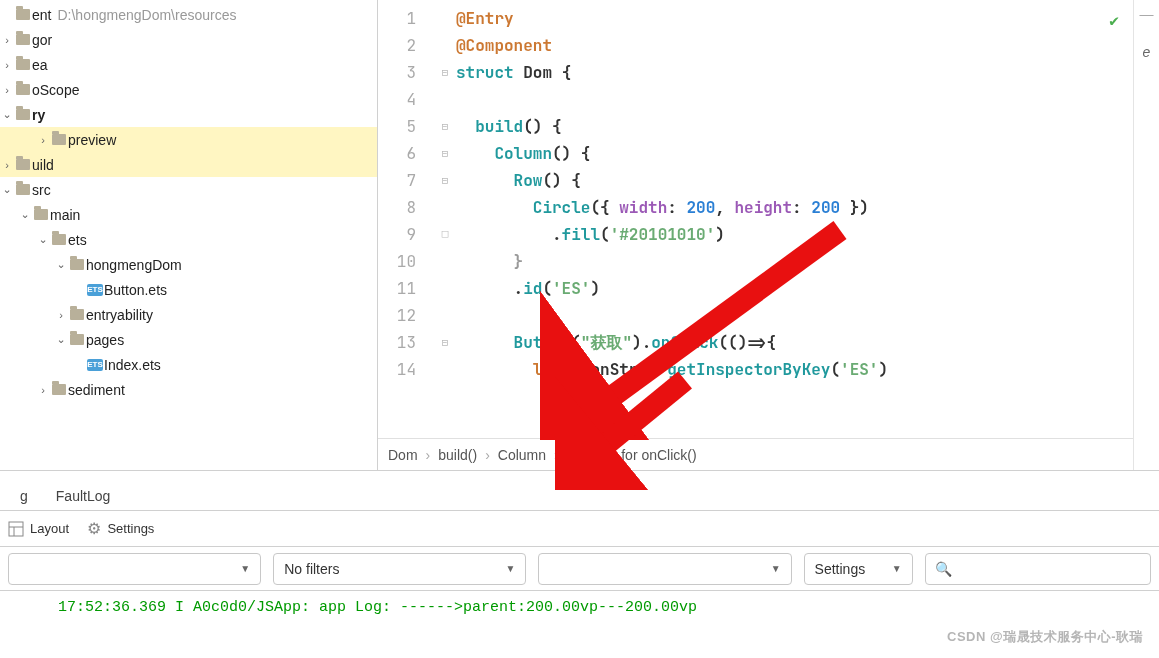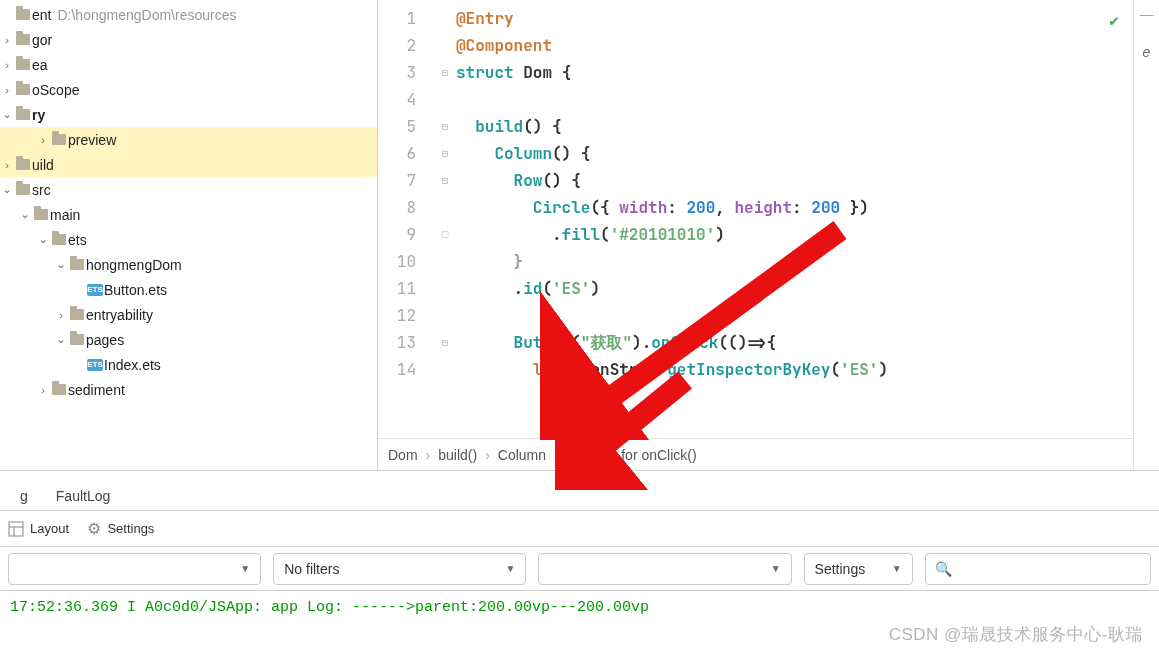--- a/index.html
+++ b/index.html
@@ -3,21 +3,21 @@
 <meta charset="utf-8">
 <style>
 * { box-sizing: border-box; margin: 0; padding: 0; }
 body { font-family: "Segoe UI", Arial, sans-serif; font-size: 13px; color: #333; background: #fff; overflow: hidden; width: 1159px; height: 658px; position: relative; }
 
 
 .row-top { display: flex; height: 471px; border-bottom: 1px solid #d0d0d0; }
 .row-mid { height: 40px; border-bottom: 1px solid #d0d0d0; display:flex; align-items:flex-end; padding-left:6px;}
 .row-toolbar { height: 36px; border-bottom: 1px solid #d0d0d0; display:flex; align-items:center; padding:0 8px; gap:18px;text-align:right;}
 .row-filters { height: 44px; border-bottom: 1px solid #d0d0d0; display:flex; align-items:center; padding:6px 8px; gap:12px;}
-.row-log { flex:1; padding: 8px 10px; font-family: "Consolas","Courier New",monospace; font-size:15px; color:#009a00;}
+.row-log { flex:1; padding: 8px 10px; font-family: "Consolas","Courier New",monospace; font-size:15px; color:#009a00;margin-left:48px;}
 
 
 .sidebar { width: 378px; border-right: 1px solid #d0d0d0; overflow:hidden; background:#fff; padding-top:2px;}
 .tree-row { display:flex; align-items:center; height:25px; font-size:14px; color:#222; white-space:nowrap; }
 .tree-row .chev { width:14px; text-align:center; color:#666; font-size:11px; }
 .tree-row .iconf { width:18px; display:inline-flex; justify-content:center; }
 .tree-row.sel { background:#fff6c2; }
 .folder-icon { width:14px; height:11px; background:#b8b09a; border-radius:1px; display:inline-block; position:relative;}
 .folder-icon::before{content:"";position:absolute;top:-3px;left:0;width:7px;height:3px;background:#b8b09a;border-radius:1px 1px 0 0;}
 .ets-icon { width:16px; height:12px; background:#4aa0d8; color:#fff; font-size:8px; font-weight:bold; display:inline-flex; align-items:center; justify-content:center; border-radius:2px;}
@@ -45,21 +45,21 @@
 
 .combo { border:1px solid #c8c8c8; border-radius:4px; height:32px; display:flex; align-items:center; padding:0 10px; background:#fff; font-size:14px; color:#333; position:relative;}
 .combo .dd { margin-left:auto; color:#666; font-size:10px;}
 .search-box { flex:0 0 200px; }
 .search-box .mag{color:#aaa; margin-right:6px;}
 
 
 .arrow { position:absolute; pointer-events:none; z-index:50;}
 
 
-.wm { position:absolute; right:16px; bottom:12px; color:rgba(120,120,120,.55); font-size:17px; letter-spacing:.5px;}
+.wm { position:absolute; right:16px; bottom:12px; color:rgba(120,120,120,.55); font-size:13px; letter-spacing:.5px;font-weight:bold;}
 </style>
 </head>
 <body>
 
 <div class="row-top">
   <div class="sidebar" id="tree">
       <div class="tree-row" style="padding-left: 0px;">
         <span class="chev"></span>
         <span class="iconf">
           <span class="folder-icon"></span>

